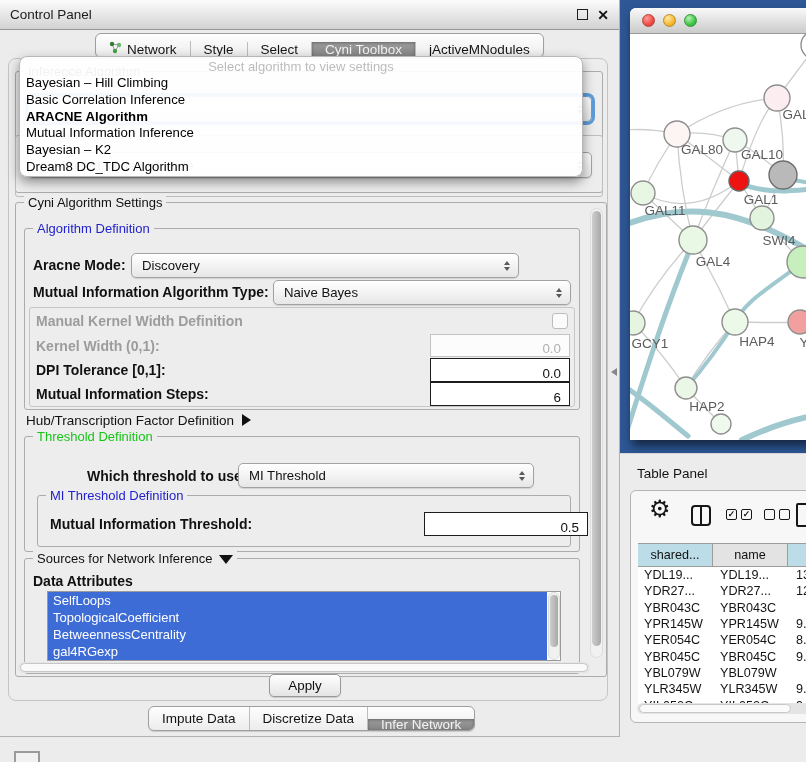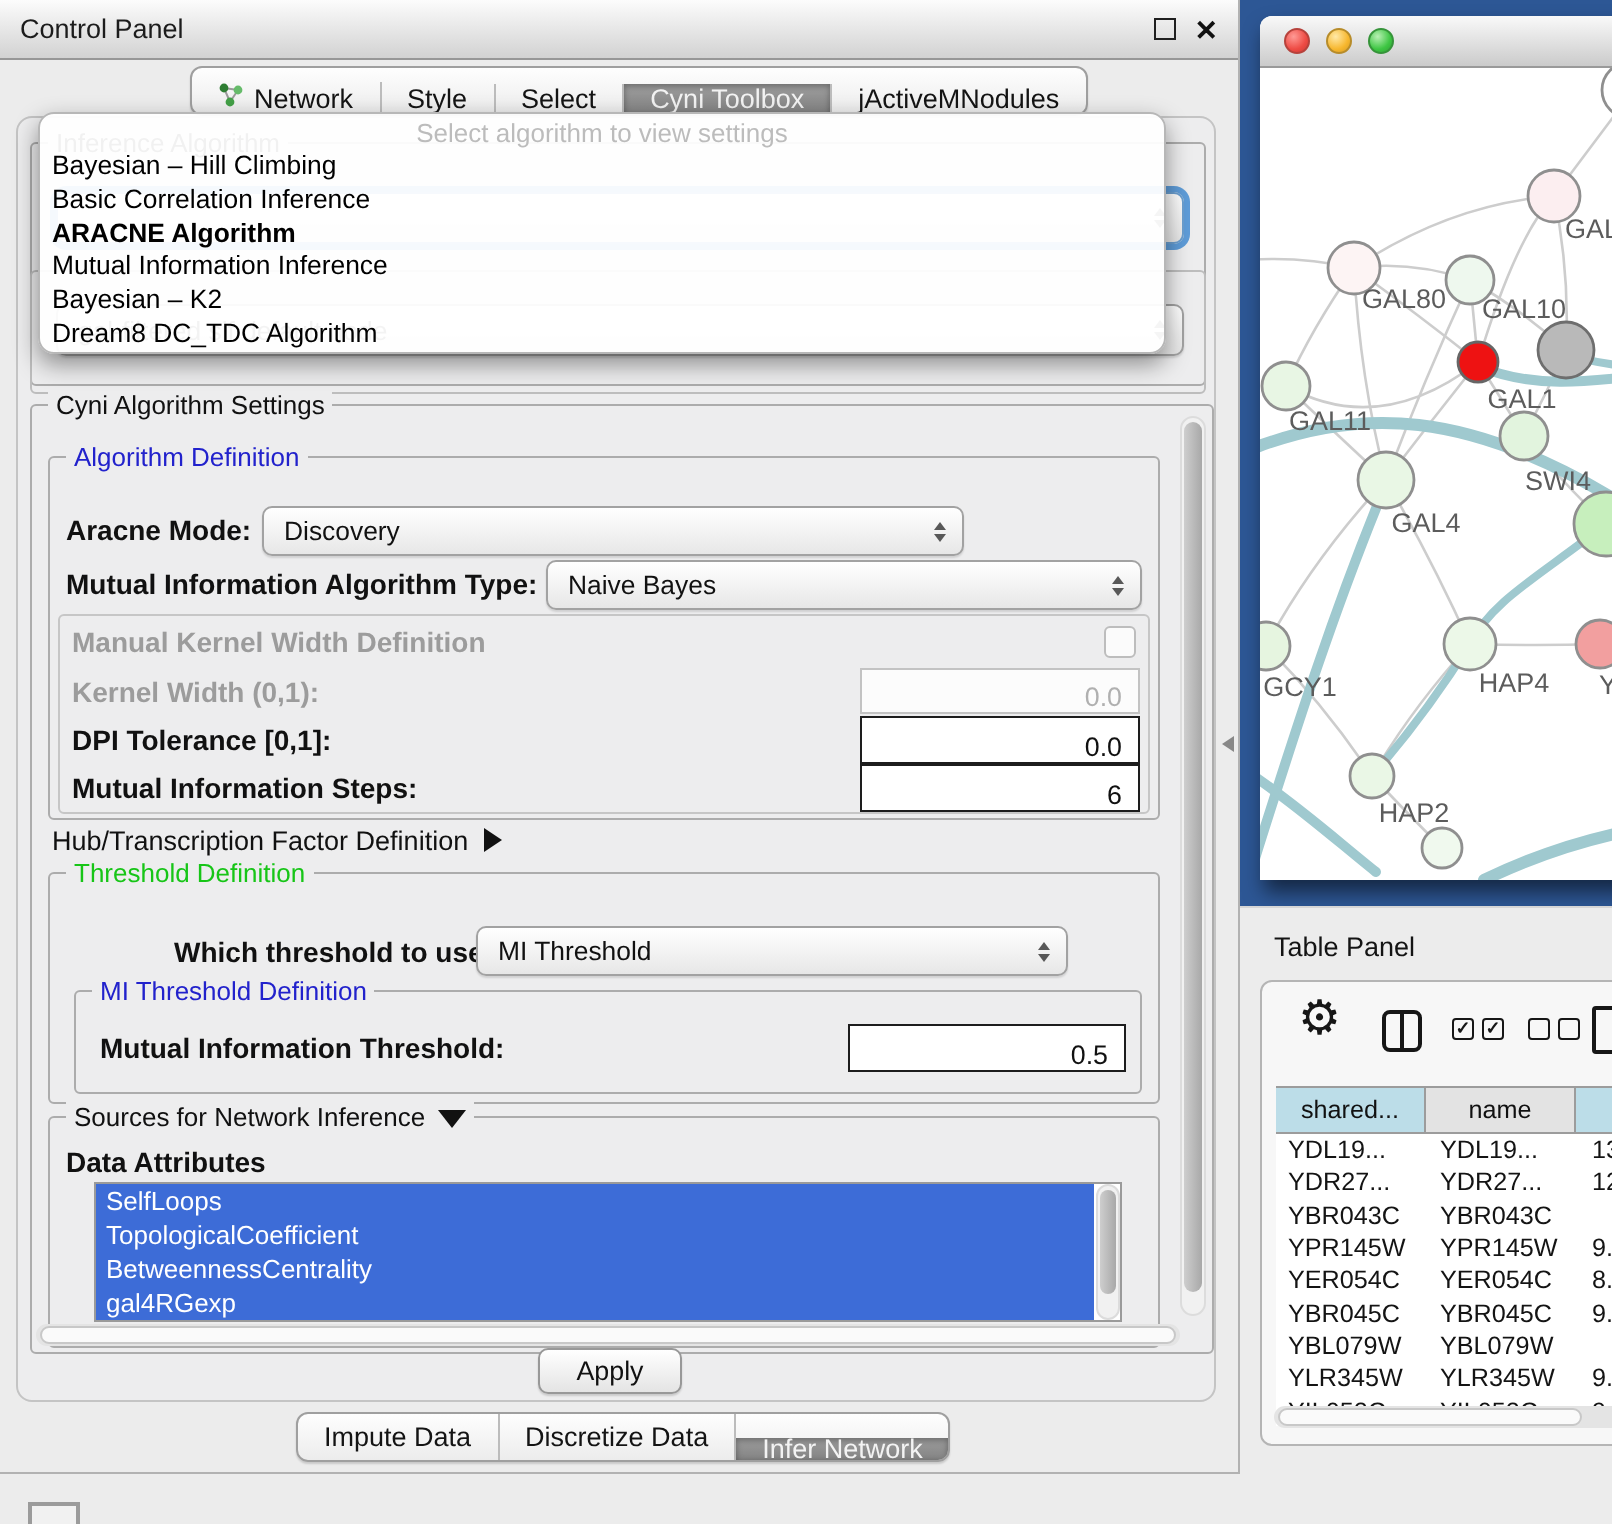--- a/index.html
+++ b/index.html
@@ -183,21 +183,21 @@
           <div class="popup-item">Dream8 DC_TDC Algorithm</div>
         </div>
     </div>
 
     <div class="gbox" style="left:6px;top:143px;width:592px;height:475px;">
       <span class="glabel">Cyni Algorithm Settings</span>
 
       <div class="gbox" style="left:8px;top:25px;width:556px;height:182px;">
         <span class="glabel blue">Algorithm Definition</span>
         <span class="blabel" style="left:8px;top:28px;">Aracne Mode:</span>
-        <div class="combo" style="left:106px;top:24px;width:351px;">
+        <div class="combo" style="left:106px;top:24px;width:388px;">
           <span>Discovery</span>
           <span class="combo-arrows">
               <span class="arr-up"></span>
               <span class="arr-dn"></span>
             </span>
         </div>
         <span class="blabel" style="left:8px;top:55px;">Mutual Information Algorithm Type:</span>
         <div class="combo" style="left:248px;top:51px;width:298px;">
           <span>Naive Bayes</span>
           <span class="combo-arrows">
@@ -234,21 +234,21 @@
         <div class="combo" style="left:213px;top:26px;width:296px;">
           <span>MI Threshold</span>
           <span class="combo-arrows">
               <span class="arr-up"></span>
               <span class="arr-dn"></span>
             </span>
         </div>
         <div class="gbox" style="left:12px;top:58px;width:534px;height:52px;">
           <span class="glabel blue">MI Threshold Definition</span>
           <span class="blabel" style="left:12px;top:20px;">Mutual Information Threshold:</span>
-          <div class="field" style="left:386px;top:16px;width:139px;">
+          <div class="field" style="left:386px;top:16px;width:164px;">
             <span>0.5</span>
           </div>
         </div>
       </div>
 
       <div class="gbox" style="left:8px;top:355px;width:556px;height:116px;">
         <span class="glabel">
           <span>Sources for Network Inference</span><span class="tri-down"></span>
         </span>
         <span class="blabel" style="left:8px;top:14px;">Data Attributes</span>

